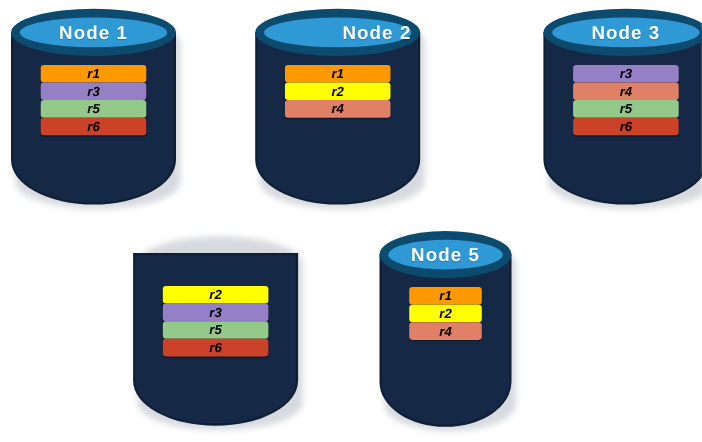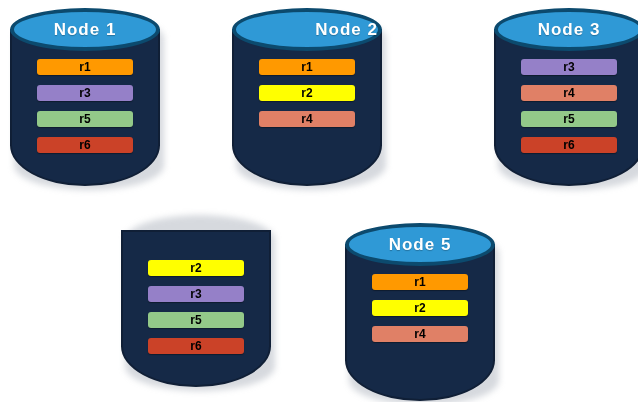--- a/index.html
+++ b/index.html
@@ -54,21 +54,21 @@
   }
 
   
   .cyl-top {
     position: absolute;
     left: 0;
     right: 0;
     top: 0;
     height: 43px;
     background: #2f99d6;
-    border: 4px solid #0c4a6e;
+    border: 8px solid #0c4a6e;
     border-radius: 50%;
     box-sizing: border-box;
     display: flex;
     align-items: center;
     justify-content: center;
     z-index: 3;
   }
 
   .node-label {
     color: #ffffff;
@@ -84,21 +84,21 @@
   .replicas {
     position: absolute;
     left: 0;
     right: 0;
     top: 51px;
     z-index: 4;
     padding: 0 27px;
     box-sizing: border-box;
     display: flex;
     flex-direction: column;
-    gap: 10px;
+    font-style: italic;
   }
 
   .replica {
     height: 16px;
     border-radius: 3px;
     display: flex;
     align-items: center;
     justify-content: center;
     box-sizing: border-box;
     box-shadow: 0 1px 1px rgba(0,0,0,0.35);
@@ -195,21 +195,21 @@
           <span class="replica-label">r3</span>
         </div>
         <div class="replica" style="background: rgb(147, 201, 137);">
           <span class="replica-label">r5</span>
         </div>
         <div class="replica" style="background: rgb(203, 66, 40);">
           <span class="replica-label">r6</span>
         </div>
       </div>
     </div>
-    <div class="node" style="left: 345px; top: 223px; width: 150px; height: 178px;">
+    <div class="node" style="left: 345px; top: 210px; width: 120px; height: 178px;">
       <div class="cyl">
         <div class="cyl-shadow"></div>
         <div class="cyl-body" style="background: rgb(21, 41, 71); border-color: rgb(16, 31, 54);"></div>
         <div class="cyl-top" style="background: rgb(47, 153, 214);">
           <span class="node-label">Node  5</span>
         </div>
       </div>
       <div class="replicas">
         <div class="replica" style="background: rgb(255, 153, 0);">
           <span class="replica-label">r1</span>

